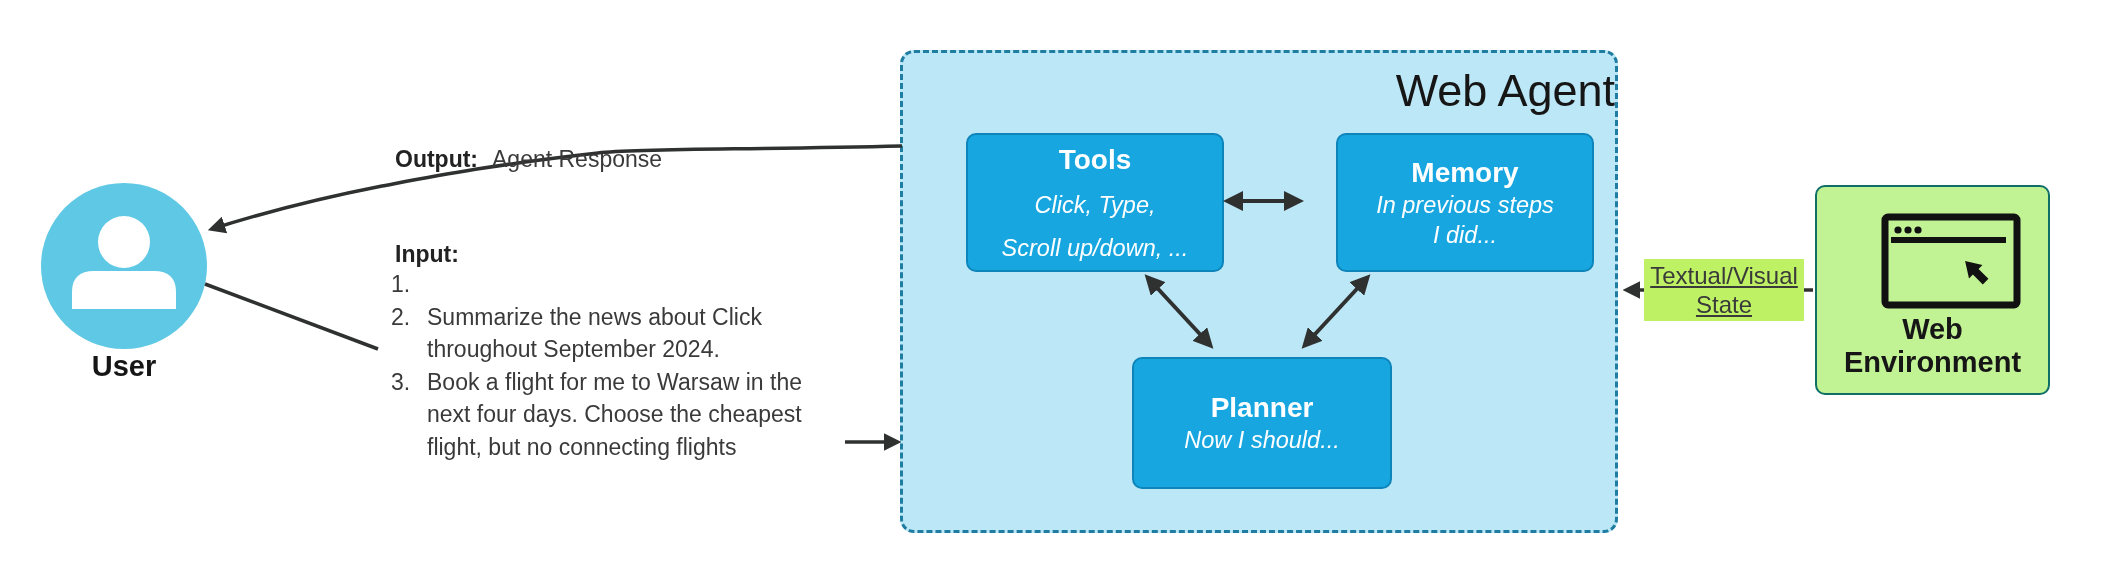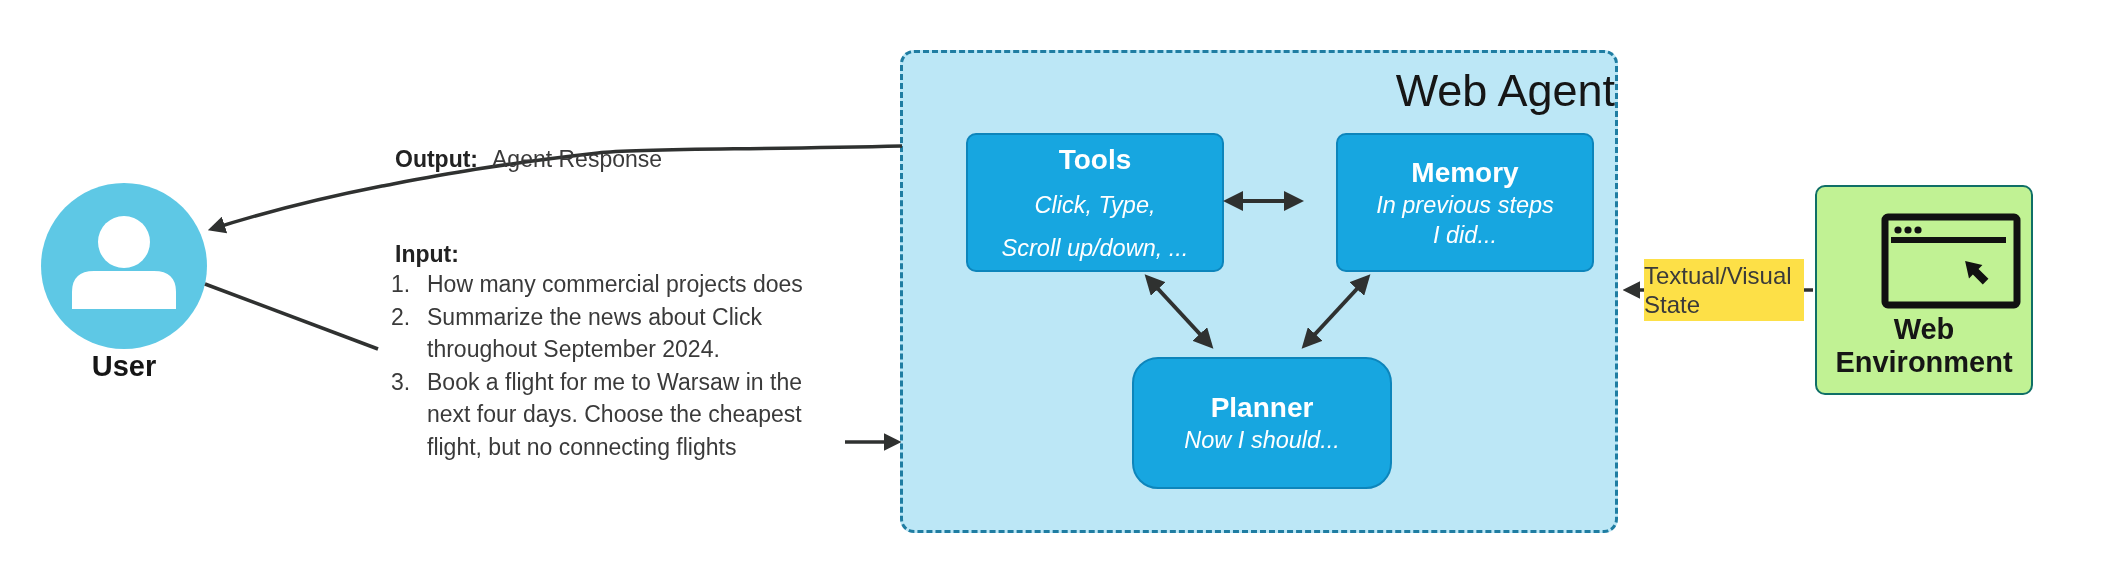--- a/index.html
+++ b/index.html
@@ -52,30 +52,30 @@
   .component{
     position:absolute; background:var(--component_fill);
     border:2px solid var(--component_border); border-radius:10px;
     box-sizing:border-box; color:#ffffff; display:flex; flex-direction:column;
     align-items:center; justify-content:center; text-align:center;
   }
   .component .c-title{font-size:28px; font-weight:bold; line-height:34px;}
   .component .c-line{font-size:23.5px; font-style:italic; line-height:30px;}
   .comp-tools  {left:63px;  top:80px;  width:258px; height:139px;gap:13px;}
   .comp-memory {left:409px; top:80px;  width:258px; height:139px;margin-left:24px;}
-  .comp-planner{left:229px; top:304px; width:260px; height:132px;border-radius:26px;}
+  .comp-planner{left:229px; top:304px; width:260px; height:132px;}
 
   
   .env-state-label{
     position:absolute; left:1644px; top:259px; width:160px; z-index:6;
-    background:#fde047; text-align:left; font-size:24px; line-height:29px;
-    color:var(--body_text); padding:2px 0;
+    background:#bef264; text-align:center; font-size:24px; line-height:29px;
+    color:var(--body_text); padding:2px 0;text-decoration:underline;
   }
   .env-box{
-    position:absolute; left:1815px; top:185px; width:218px; height:210px;
+    position:absolute; left:1815px; top:185px; width:235px; height:210px;
     background:var(--env_fill); border:2.5px solid var(--env_border);
     border-radius:10px; box-sizing:border-box; z-index:2;
   }
   .env-icon{position:absolute; left:64px; top:26px;}
   .env-label{
     position:absolute; left:0; bottom:14px; width:100%; text-align:center;
     font-size:29px; font-weight:bold; color:var(--heading_text);
   }
 </style>
 </head>
@@ -95,21 +95,20 @@
   <div class="user-label">User</div>
 
   <div class="output-line">
     <span class="lbl">Output:</span><span class="val">Agent Response</span>
   </div>
   <div class="input-heading">Input:</div>
   <div class="input-list">
     <div class="list-item">
       <span class="num">1.</span>
       <div class="lines">
-        <div>How many commercial projects does</div>
       </div>
     </div>
     <div class="list-item">
       <span class="num">2.</span>
       <div class="lines">
         <div>Summarize the news about Click</div>
         <div>throughout September 2024.</div>
       </div>
     </div>
     <div class="list-item">

